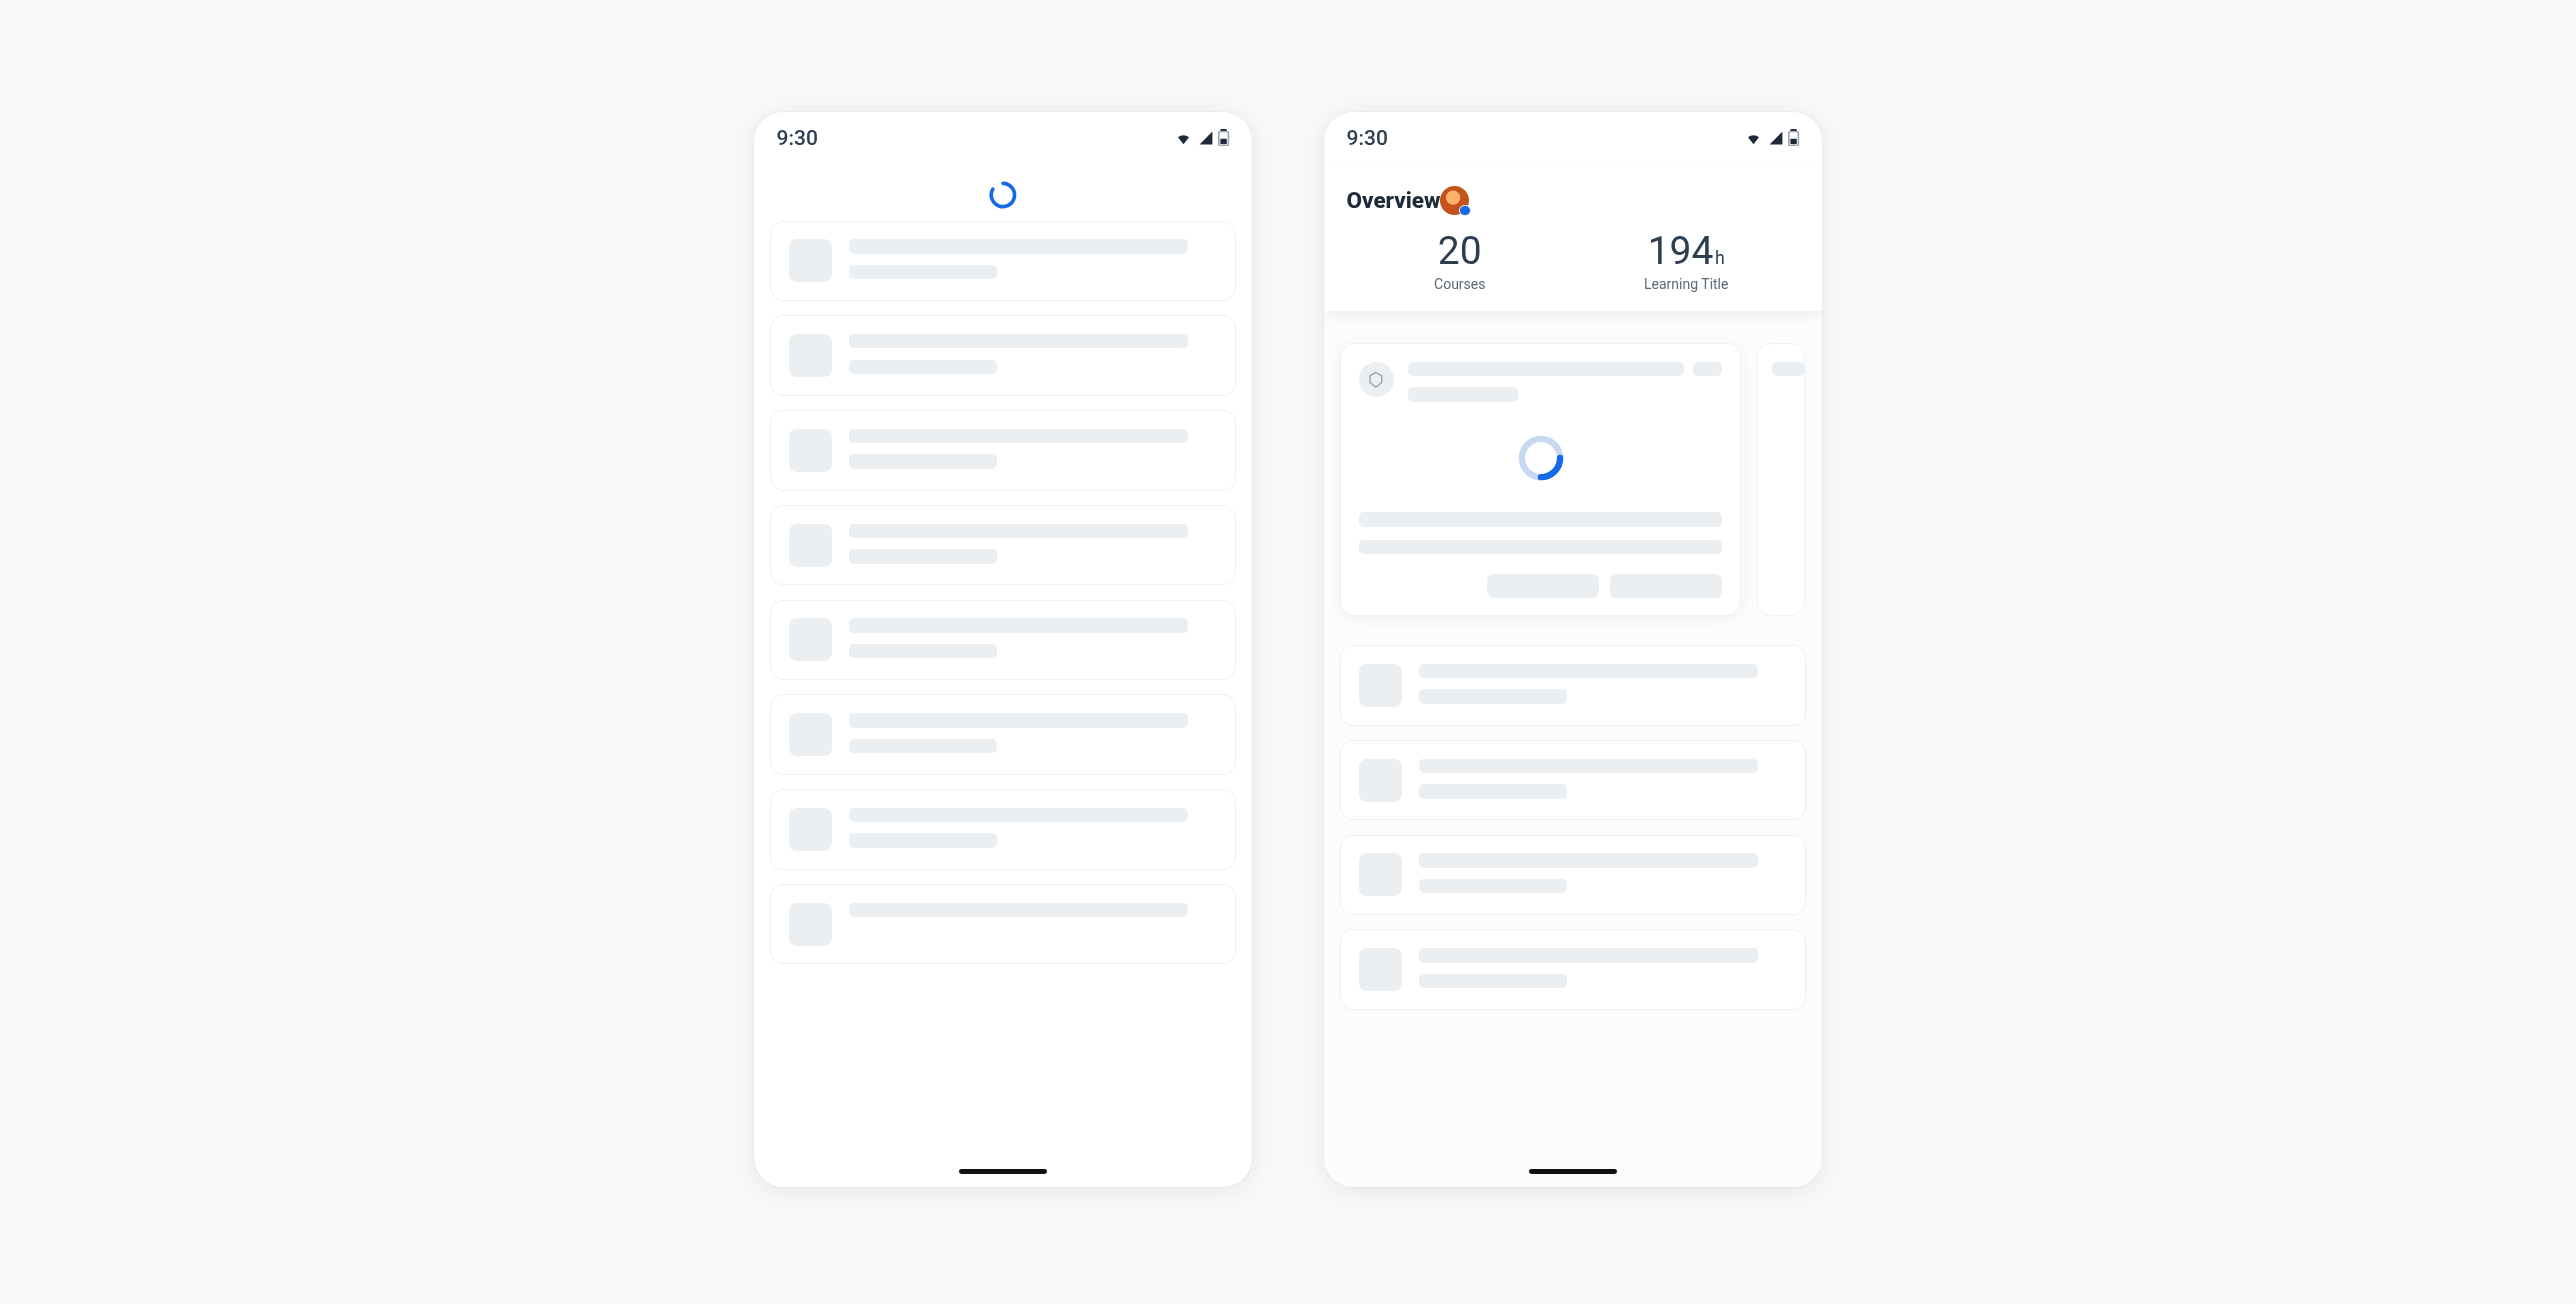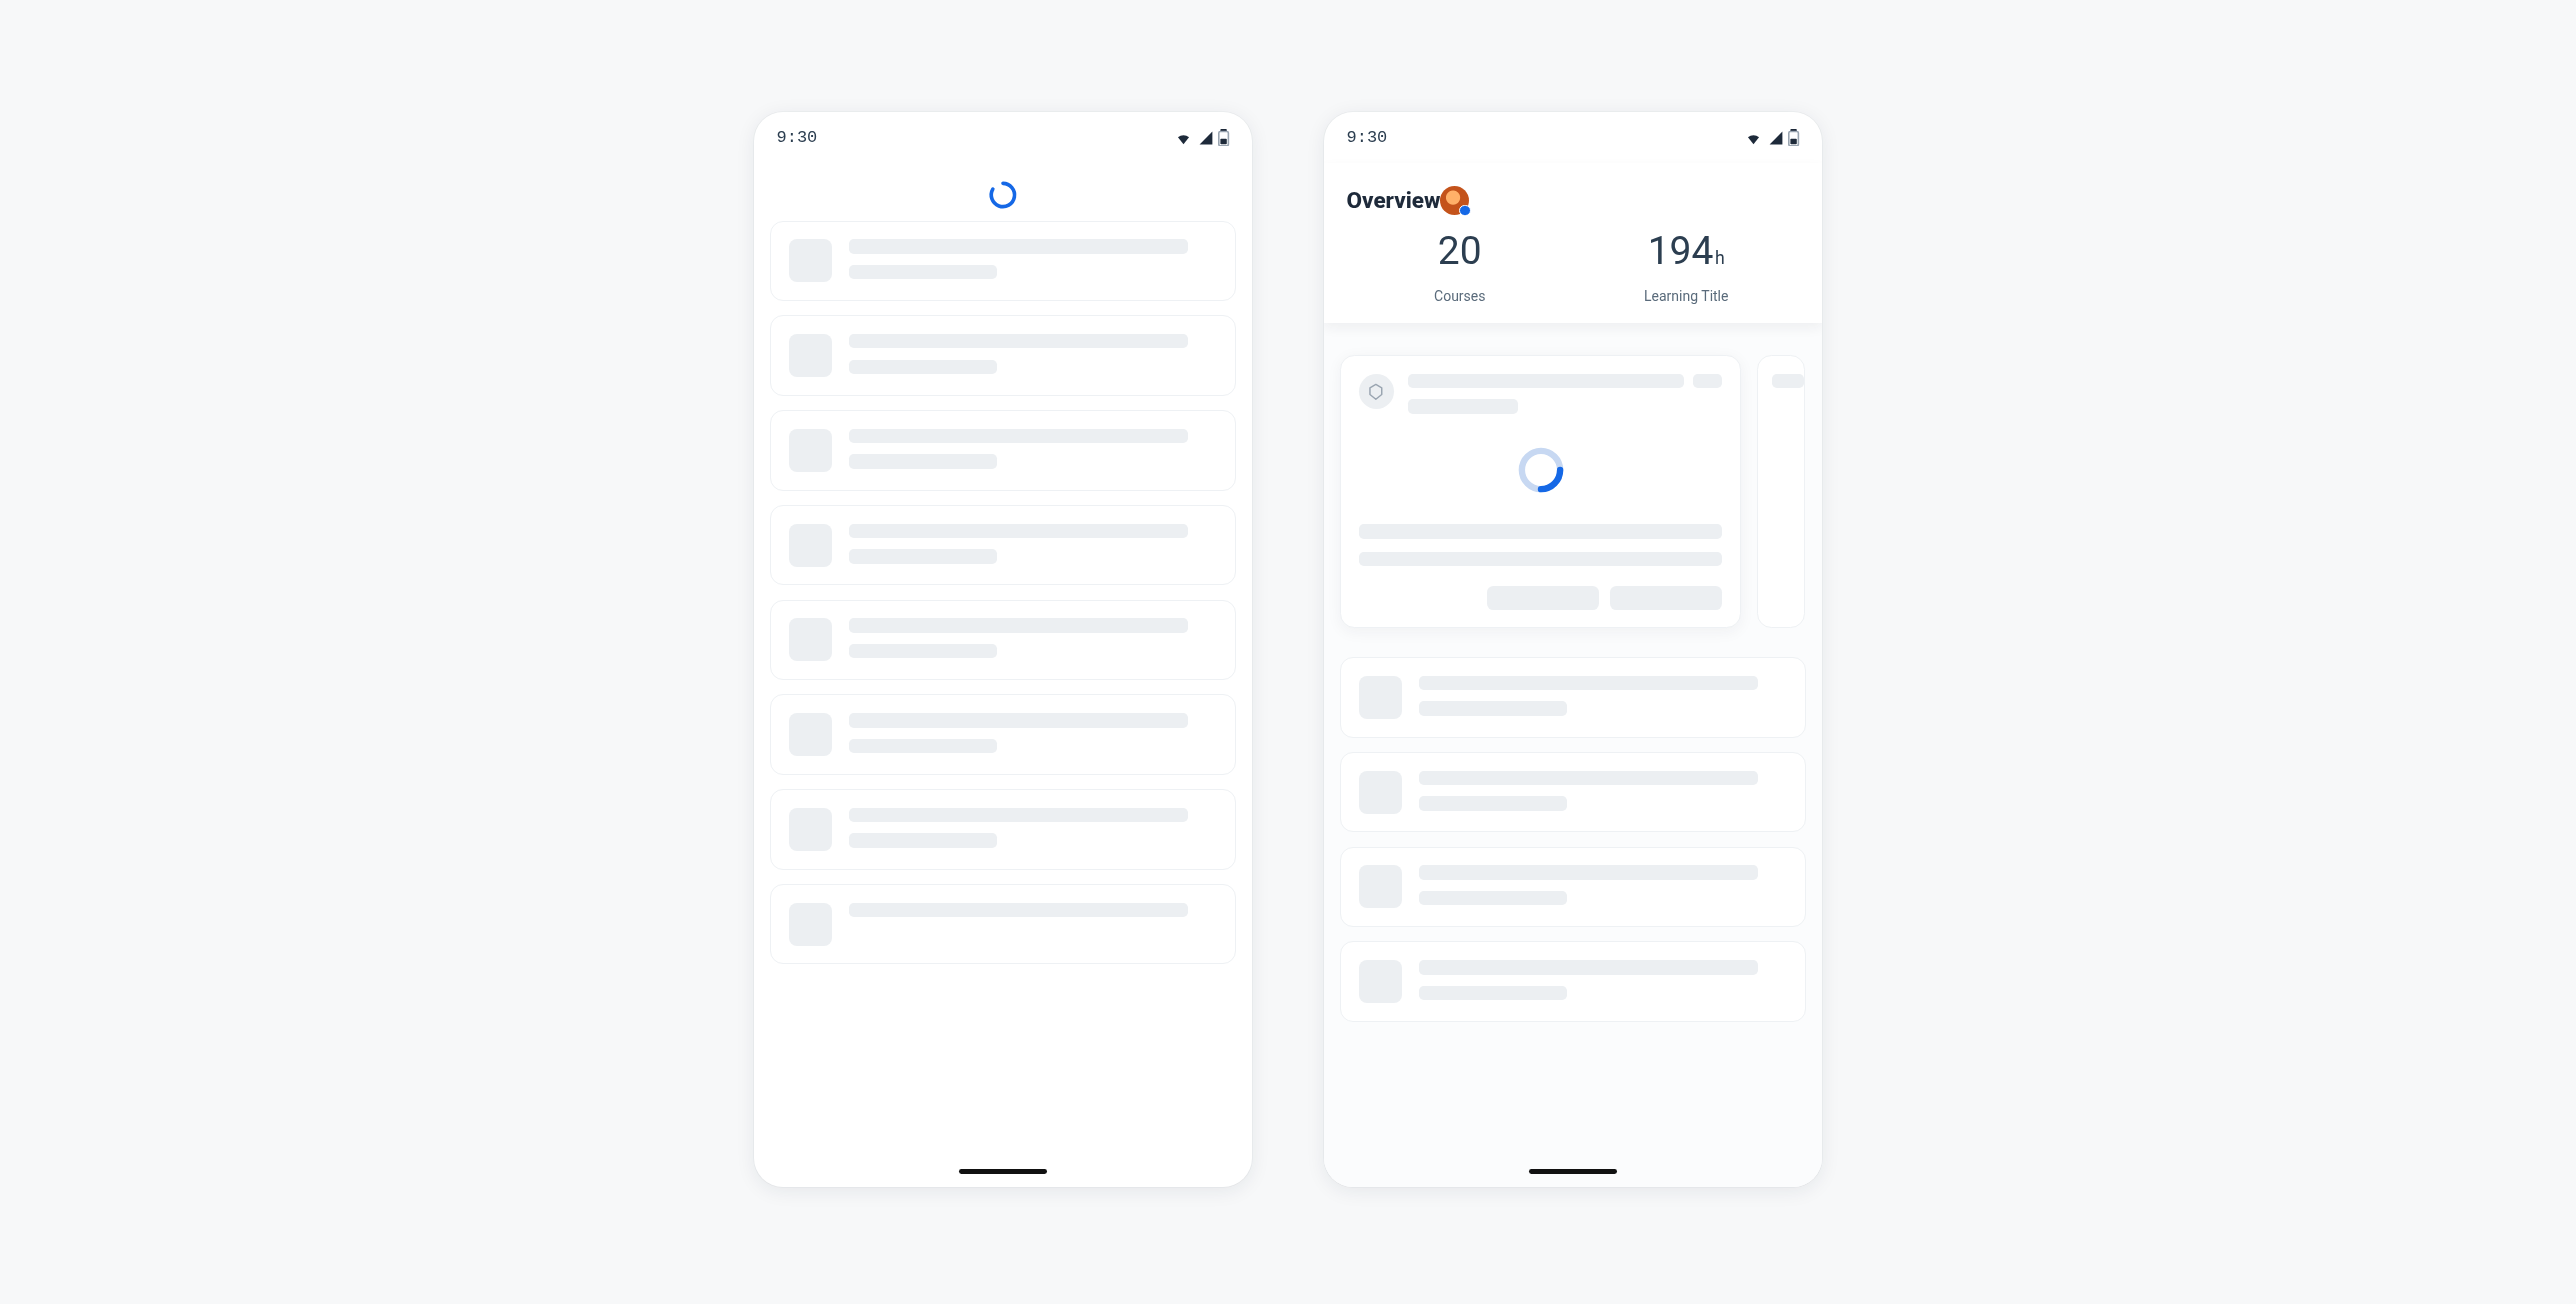--- a/index.html
+++ b/index.html
@@ -47,24 +47,23 @@
     display:flex;
     flex-direction:column;
   }
   
   .statusbar{
     height:51px;
     display:flex;
     align-items:center;
     justify-content:space-between;
     padding:0 22.5px;
-    font-size:17px;
+    font-size:21px;
     font-weight:500;
     color:var(--ink-soft);
-    font-family:Liberation Mono, monospace;
   }
   .status-icons{
     display:flex;
     align-items:center;
     gap:4.8px;
   }
   .status-icons svg{display:block;}
   
   .appbar{
     height:64px;
@@ -153,21 +152,21 @@
     content:"";
     position:absolute;right:-1.6px;bottom:-1.6px;
     width:9.6px;height:9.6px;border-radius:50%;
     background:#1568e6;border:1.6px solid #fff;
   }
   .stats-row{
     display:flex;
   }
   .stat{
     flex:1;
-    display:flex;flex-direction:column;align-items:center;gap:17px;
+    display:flex;flex-direction:column;align-items:center;gap:5px;
   }
   .stat-num{
     font-size:39px;line-height:1;font-weight:400;color:var(--ink-soft);
     display:flex;align-items:baseline;gap:1.6px;
   }
   .stat-unit{font-size:17.7px;color:var(--ink-soft);}
   .stat-label{font-size:14px;color:var(--muted);}
   
   .phone-body{
     flex:1;

